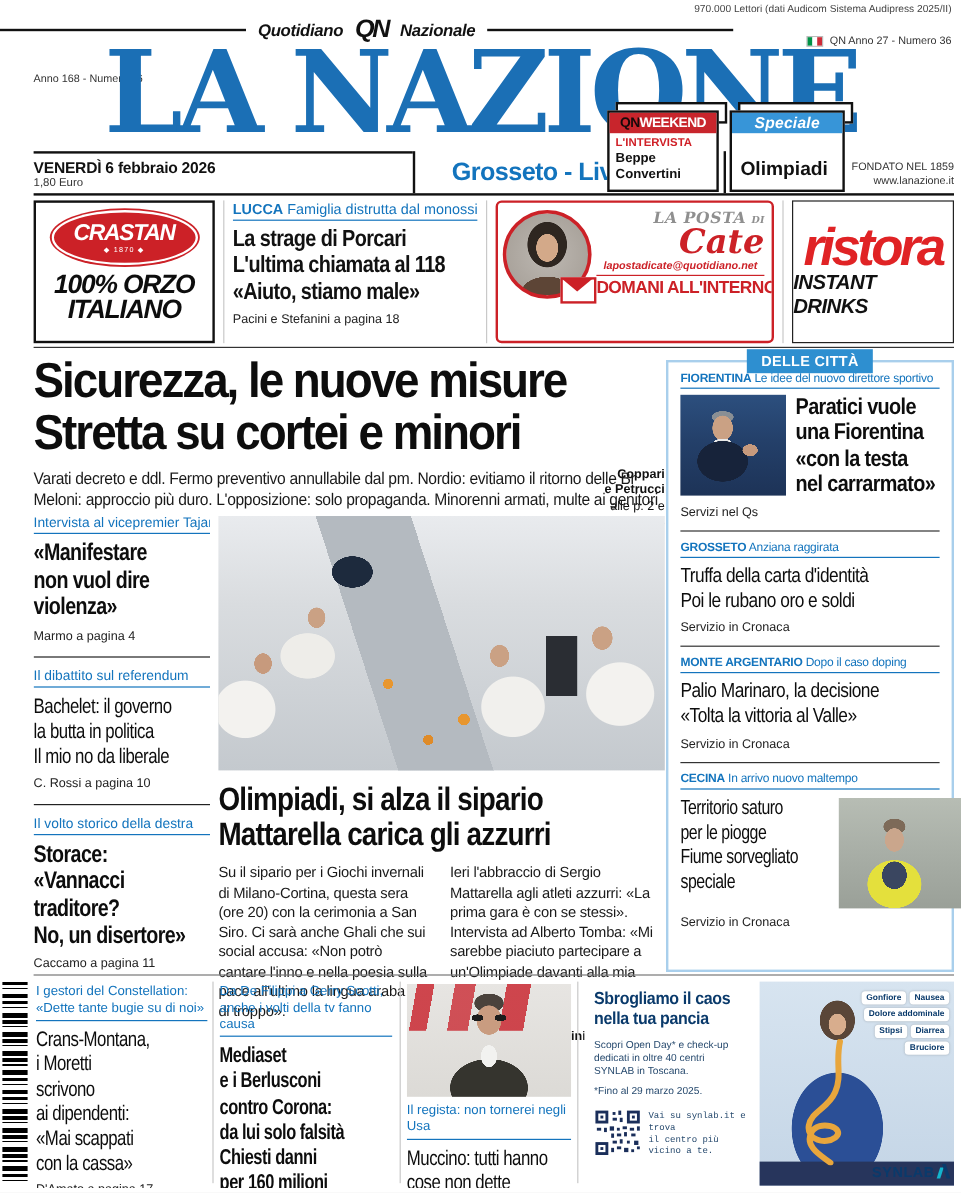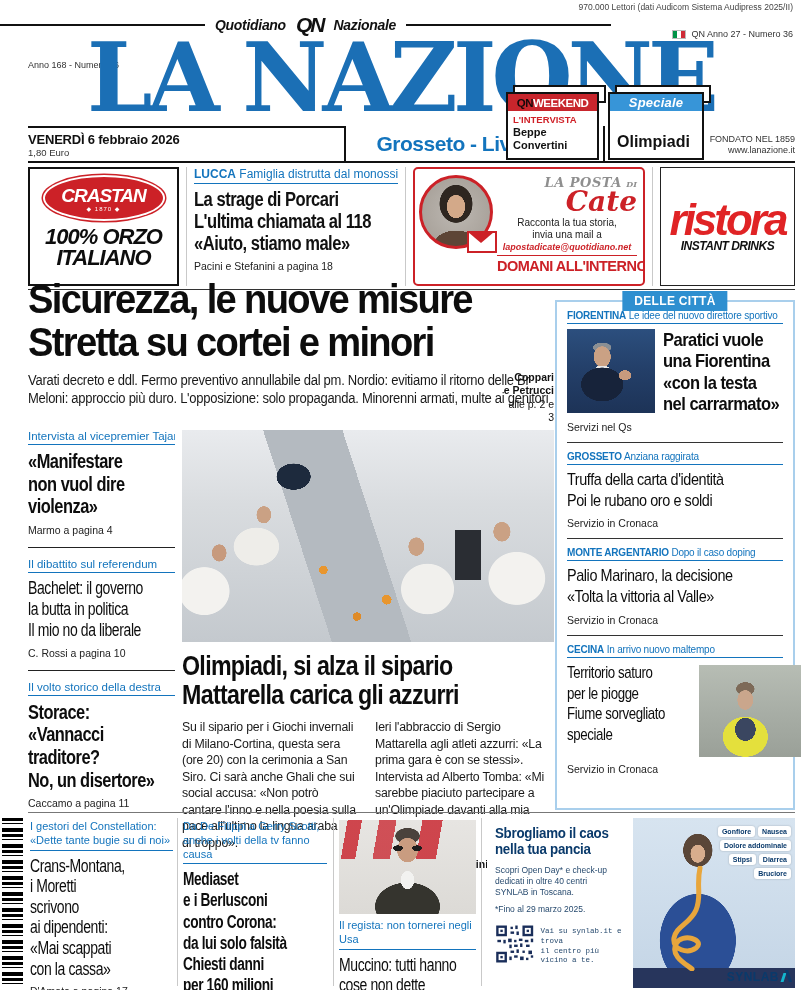--- a/index.html
+++ b/index.html
@@ -66,26 +66,26 @@
   .envelope::before { content:""; position:absolute; left:-1px; top:-1px; border-left:13px solid transparent; border-right:13px solid transparent; border-top:11px solid #cc2127; }
   .cate-head { text-align:right; line-height:0.9; }
   .cate-posta { font-family:"DejaVu Serif",serif; font-weight:700; font-style:italic; font-size:13px; color:#8f8f8f; letter-spacing:0.5px; }
   .cate-di { font-family:"DejaVu Serif",serif; font-weight:700; font-style:italic; font-size:8px; color:#8f8f8f; }
   .cate-name { font-family:"DejaVu Serif",serif; font-style:italic; font-weight:700; font-size:28px; color:#cc2127; margin-left:2px; }
   .cate-body { font-size:10px; text-align:center; line-height:1.2; margin-top:2px; color:#222; }
   .cate-mail { font-size:9px; font-weight:800; font-style:italic; color:#cc2127; text-align:center; margin-top:1px; }
   .cate-footer { margin-top:3px; text-align:center; font-weight:900; font-size:14.5px; letter-spacing:-0.5px; color:#cc2127; border-top:1.5px solid #cc2127; padding-top:2px; white-space:nowrap; }
   .ad-ristora { flex:1; border:1.5px solid #222; display:flex; flex-direction:column; align-items:center; justify-content:center; overflow:hidden; }
   .ristora-brand { color:#e02325; font-weight:900; font-style:italic; font-size:44px; letter-spacing:-3px; line-height:0.9; }
-  .ristora-sub { font-weight:800; font-style:italic; font-size:12px; letter-spacing:-0.5px; color:#111; }
+  .ristora-sub { font-weight:800; font-style:italic; font-size:17px; letter-spacing:-0.5px; color:#111; }
 
   .rule-main { position:absolute; top:289px; left:28px; right:6px; height:1px; background:#333; }
 
   
-  .mainblock { position:absolute; top:278px; left:28px; width:526px; }
+  .mainblock { position:absolute; top:296px; left:28px; width:526px; }
   .main-h { font-weight:900; font-size:41px; line-height:1.04; letter-spacing:-1.8px; color:#0d0d0d; white-space:nowrap; transform:scaleX(.93); transform-origin:left top; }
   .main-deckrow { display:flex; margin-top:8px; }
   .main-deck { font-size:14px; line-height:1.3; letter-spacing:-0.3px; color:#1a1a1a; white-space:nowrap; transform:scaleX(.93); transform-origin:left top; width:472px; }
   .main-by { width:62px; text-align:right; font-size:10.5px; line-height:1.25; }
   .main-by .b1 { font-weight:800; }
 
   
   .leftcol { position:absolute; top:430px; left:28px; width:147px; overflow:hidden; }
   .leftcol .kicker, .sidebar .kicker, .bot .kicker { font-size:11.5px; }
   .hl-bold { font-weight:900; font-size:20px; line-height:1.13; letter-spacing:-0.6px; white-space:nowrap; transform:scaleX(.82); transform-origin:left top; color:#0d0d0d; }
@@ -264,21 +264,20 @@
     </div>
     <div class="vsep"></div>
     <div class="ad-cate">
       <div class="cate-photo"></div>
       <div class="envelope"></div>
       <div class="cate-head">
         <span class="cate-posta">LA POSTA</span>
         <span class="cate-di">DI</span>
         <span class="cate-name">Cate</span>
       </div>
-      <div class="cate-body">Racconta la tua storia,<br>invia una mail a</div>
       <div class="cate-mail">lapostadicate@quotidiano.net</div>
       <div class="cate-footer">DOMANI ALL'INTERNO</div>
     </div>
     <div class="vsep"></div>
     <div class="ad-ristora">
       <div class="ristora-brand">ristora</div>
       <div class="ristora-sub">INSTANT DRINKS</div>
     </div>
   </div>
 

